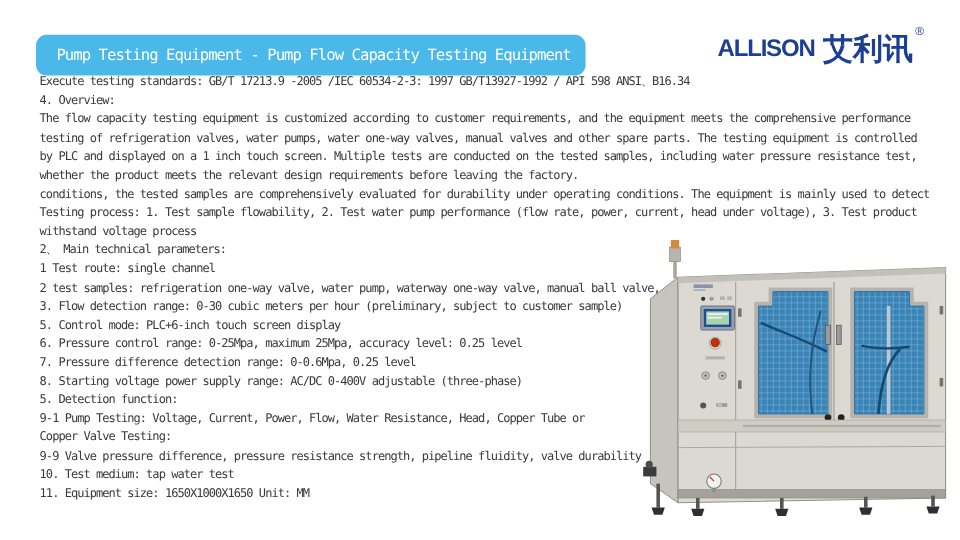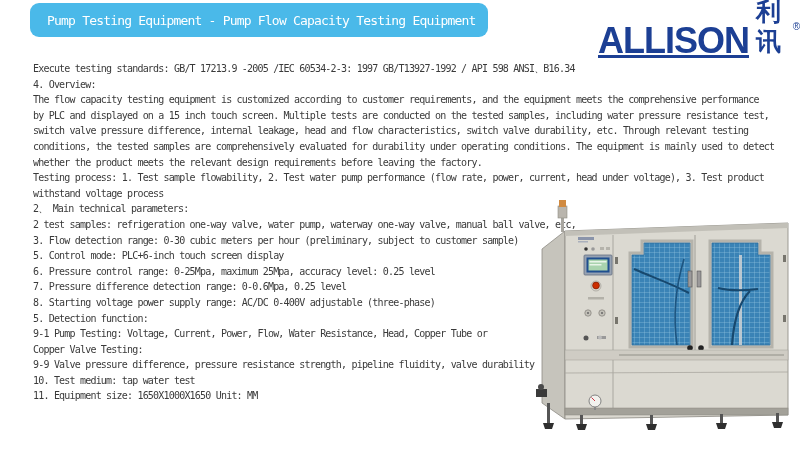--- a/index.html
+++ b/index.html
@@ -3,35 +3,35 @@
 <meta charset="utf-8">
 <style>
   html,body{margin:0;padding:0;}
   body{
     width:800px;height:450px;position:relative;overflow:hidden;
     background:#ffffff;
     font-family:"DejaVu Sans Mono","Liberation Mono",monospace;
   }
   
   .banner{
-    position:absolute;left:30px;top:3px;width:458px;height:34px;
+    position:absolute;left:30px;top:29px;width:458px;height:34px;
     background:#4ab9e9;border-radius:9px;
     display:flex;align-items:center;
   }
   .banner-title{
     color:#ffffff;font-size:13px;letter-spacing:-0.8px;
     padding-left:17px;white-space:pre;
   }
   
   .logo{
     position:absolute;left:598px;top:22px;height:34px;
     display:flex;align-items:flex-end;color:#1c3f94;
     font-family:"Liberation Sans","DejaVu Sans",sans-serif;font-weight:bold;
   }
-  .logo-latin{font-size:36px;letter-spacing:-1px;line-height:30px;text-decoration:underline;}
+  .logo-latin{font-size:20px;letter-spacing:-1px;line-height:30px;}
   .logo-cjk{font-size:25px;line-height:30px;margin-left:7px;}
   .logo-reg{font-size:10px;line-height:10px;align-self:flex-start;margin-left:2px;font-weight:normal;}
   
   .content{
     position:absolute;left:33px;top:61px;width:760px;
     color:#3a3a3a;font-size:10px;letter-spacing:-0.8px;
   }
   .line{white-space:pre;height:15.6px;line-height:15.6px;}
   
   .equipment{
@@ -48,27 +48,28 @@
 <div class="logo">
   <span class="logo-latin">ALLISON</span>
   <span class="logo-cjk">艾利讯</span>
   <span class="logo-reg">®</span>
 </div>
 
 <div class="content">
   <div class="line">Execute testing standards: GB/T 17213.9 -2005 /IEC 60534-2-3: 1997 GB/T13927-1992 / API 598 ANSI、B16.34</div>
   <div class="line">4. Overview:</div>
   <div class="line">The flow capacity testing equipment is customized according to customer requirements, and the equipment meets the comprehensive performance</div>
-  <div class="line">by PLC and displayed on a 15 inch touch screen. Multiple tests are conducted on the tested samples, including water pressure resistance test,</div>
-  <div class="line">switch valve pressure difference, internal leakage, head and flow characteristics, switch valve durability, etc. Through relevant testing</div>
+  <div class="line">testing of refrigeration valves, water pumps, water one-way valves, manual valves and other spare parts. The testing equipment is controlled</div>
+  <div class="line">by PLC and displayed on a 1 inch touch screen. Multiple tests are conducted on the tested samples, including water pressure resistance test,</div>
+  <div class="line">whether the product meets the relevant design requirements before leaving the factory.</div>
   <div class="line">conditions, the tested samples are comprehensively evaluated for durability under operating conditions. The equipment is mainly used to detect</div>
-  <div class="line">whether the product meets the relevant design requirements before leaving the factory.</div>
   <div class="line">Testing process: 1. Test sample flowability, 2. Test water pump performance (flow rate, power, current, head under voltage), 3. Test product</div>
   <div class="line">withstand voltage process</div>
   <div class="line">2、 Main technical parameters:</div>
+  <div class="line">1 Test route: single channel</div>
   <div class="line">2 test samples: refrigeration one-way valve, water pump, waterway one-way valve, manual ball valve, etc,</div>
   <div class="line">3. Flow detection range: 0-30 cubic meters per hour (preliminary, subject to customer sample)</div>
   <div class="line">5. Control mode: PLC+6-inch touch screen display</div>
   <div class="line">6. Pressure control range: 0-25Mpa, maximum 25Mpa, accuracy level: 0.25 level</div>
   <div class="line">7. Pressure difference detection range: 0-0.6Mpa, 0.25 level</div>
   <div class="line">8. Starting voltage power supply range: AC/DC 0-400V adjustable (three-phase)</div>
   <div class="line">5. Detection function:</div>
   <div class="line">9-1 Pump Testing: Voltage, Current, Power, Flow, Water Resistance, Head, Copper Tube or</div>
   <div class="line">Copper Valve Testing:</div>
   <div class="line">9-9 Valve pressure difference, pressure resistance strength, pipeline fluidity, valve durability</div>

